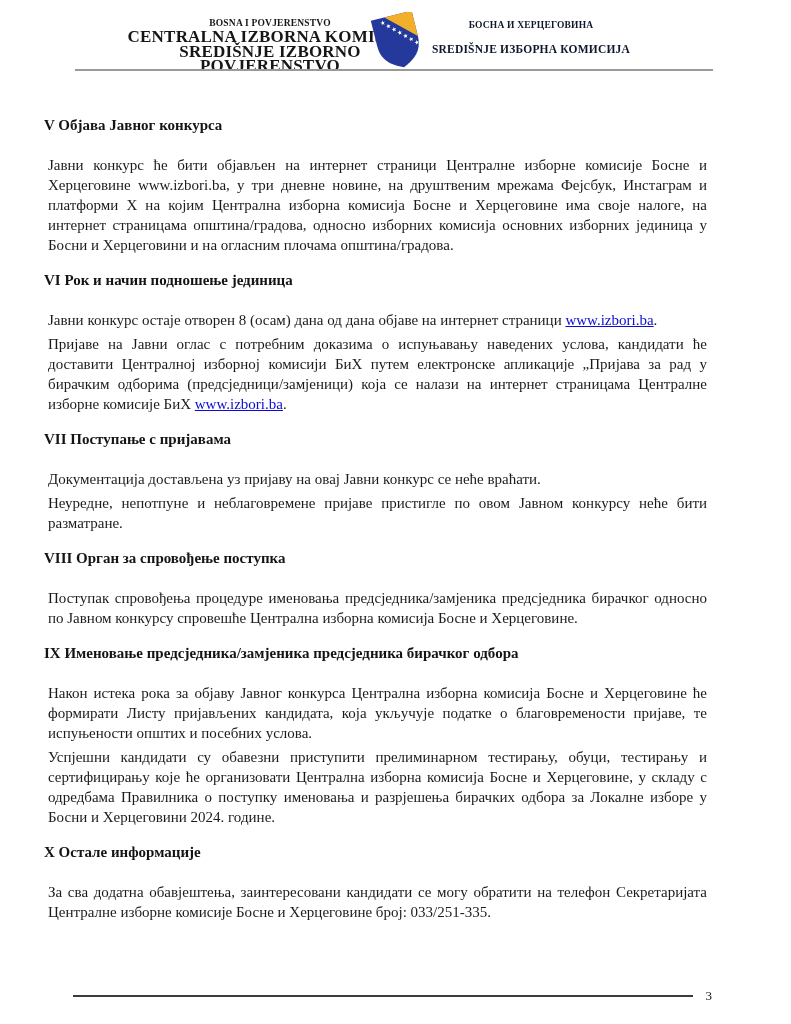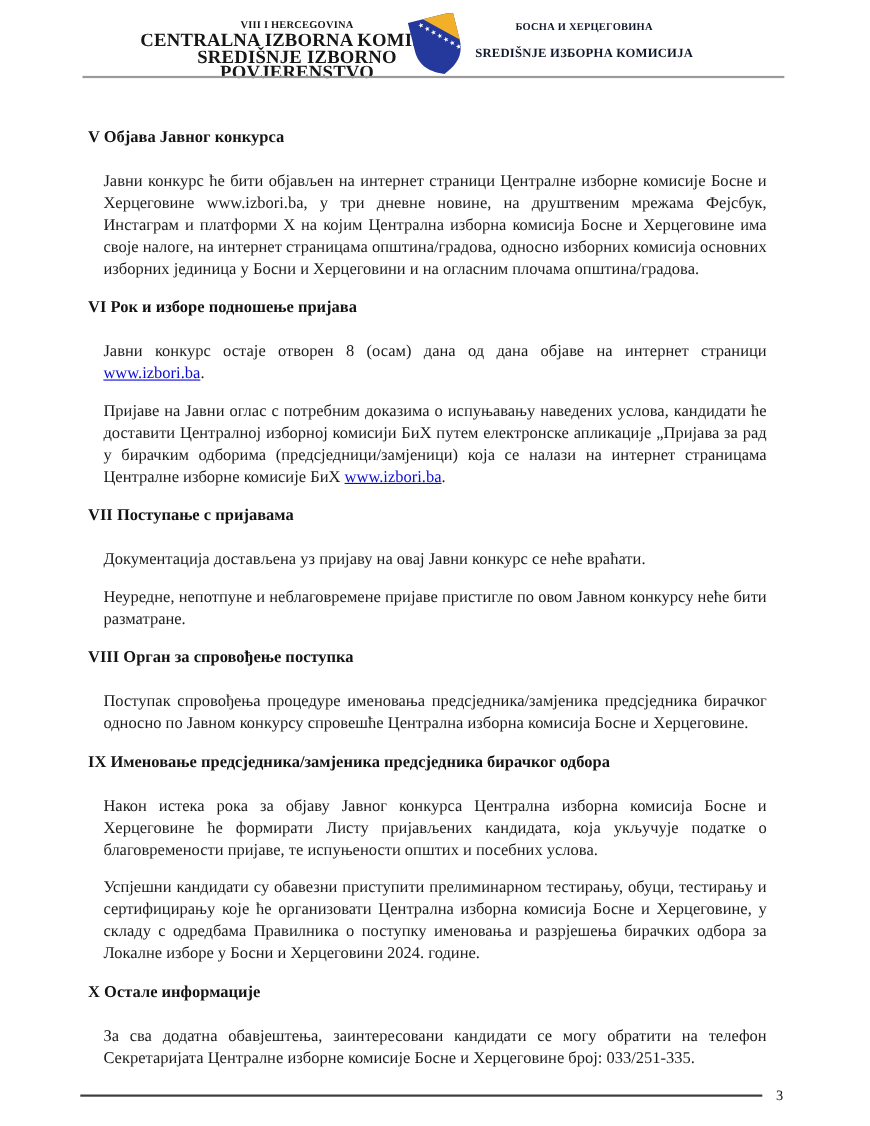--- a/index.html
+++ b/index.html
@@ -39,49 +39,49 @@
   .shield-body{fill:var(--shield-blue);}
   .shield-tri{fill:var(--shield-yellow);}
   .shield-star{fill:#ffffff;}
   .header-rule{
     position:absolute;top:69px;left:75px;width:638px;height:2px;
     background:var(--rule-gray);
   }
   
   .doc-main{
     position:absolute;top:71px;left:0;width:100%;
-    padding:44px 80px 0 80px;
+    padding:44px 80px 0 44px;
   }
   .section{margin:0 0 15px 0;}
   .section h2{
     font-size:15px;line-height:20px;font-weight:bold;
     margin:0 0 20px 0;color:#141414;
   }
   .section p{
-    margin:14px;font-size:15px;line-height:20px;
+    margin:4px;font-size:15px;line-height:20px;
     text-align:justify;color:var(--text);
   }
   .doc-link{color:var(--link-blue);text-decoration:underline;cursor:pointer;}
   
   .footer{
     position:absolute;left:73px;top:989px;width:639px;
     display:flex;align-items:center;gap:13px;
   }
   .footer-rule{flex:1;height:2px;background:var(--rule-dark);}
   .page-number{font-size:13px;line-height:14px;color:#111;}
 </style>
 </head>
 <body>
 
 <div class="page">
 
   <div class="header">
 
     <div class="org-left">
-      <div class="l1">VIII I HERCEGOVINA</div>
+      <div class="l1">BOSNA I POVJERENSTVO</div>
       <div class="l2">CENTRALNA IZBORNA KOMISIJA</div>
       <div class="l3">SREDIŠNJE IZBORNO POVJERENSTVO</div>
     </div>
 
     <div class="logo">
       <svg viewBox="0 0 100 116" xmlns="http://www.w3.org/2000/svg" aria-hidden="true">
         <defs>
           <polygon id="st" class="shield-star" points="0,-5 1.18,-1.62 4.76,-1.55 1.9,0.62 2.94,4.05 0,2 -2.94,4.05 -1.9,0.62 -4.76,-1.55 -1.18,-1.62"></polygon>
         </defs>
         <g transform="rotate(-14 50 58)">
@@ -109,21 +109,21 @@
   </div>
 
   <div class="doc-main">
 
     <div class="section">
       <h2>V Објава Јавног конкурса</h2>
       <p>Јавни конкурс ће бити објављен на интернет страници Централне изборне комисије Босне и Херцеговине www.izbori.ba, у три дневне новине, на друштвеним мрежама Фејсбук, Инстаграм и платформи Х на којим Централна изборна комисија Босне и Херцеговине има своје налоге, на интернет страницама општина/градова, односно изборних комисија основних изборних јединица у Босни и Херцеговини и на огласним плочама општина/градова.</p>
     </div>
 
     <div class="section">
-      <h2>VI Рок и изборе подношење пријава</h2>
+      <h2>VI Рок и начин подношење јединица</h2>
       <p><span>Јавни конкурс остаје отворен 8 (осам) дана од дана објаве на интернет страници </span><a class="doc-link">www.izbori.ba</a><span>.</span></p>
       <p><span>Пријаве на Јавни оглас с потребним доказима о испуњавању наведених услова, кандидати ће доставити Централној изборној комисији БиХ путем електронске апликације „Пријава за рад у бирачким одборима (предсједници/замјеници) која се налази на интернет страницама Централне изборне комисије БиХ </span><a class="doc-link">www.izbori.ba</a><span>.</span></p>
     </div>
 
     <div class="section">
       <h2>VII Поступање с пријавама</h2>
       <p>Документација достављена уз пријаву на овај Јавни конкурс се неће враћати.</p>
       <p>Неуредне, непотпуне и неблаговремене пријаве пристигле по овом Јавном конкурсу неће бити разматране.</p>
     </div>
 

